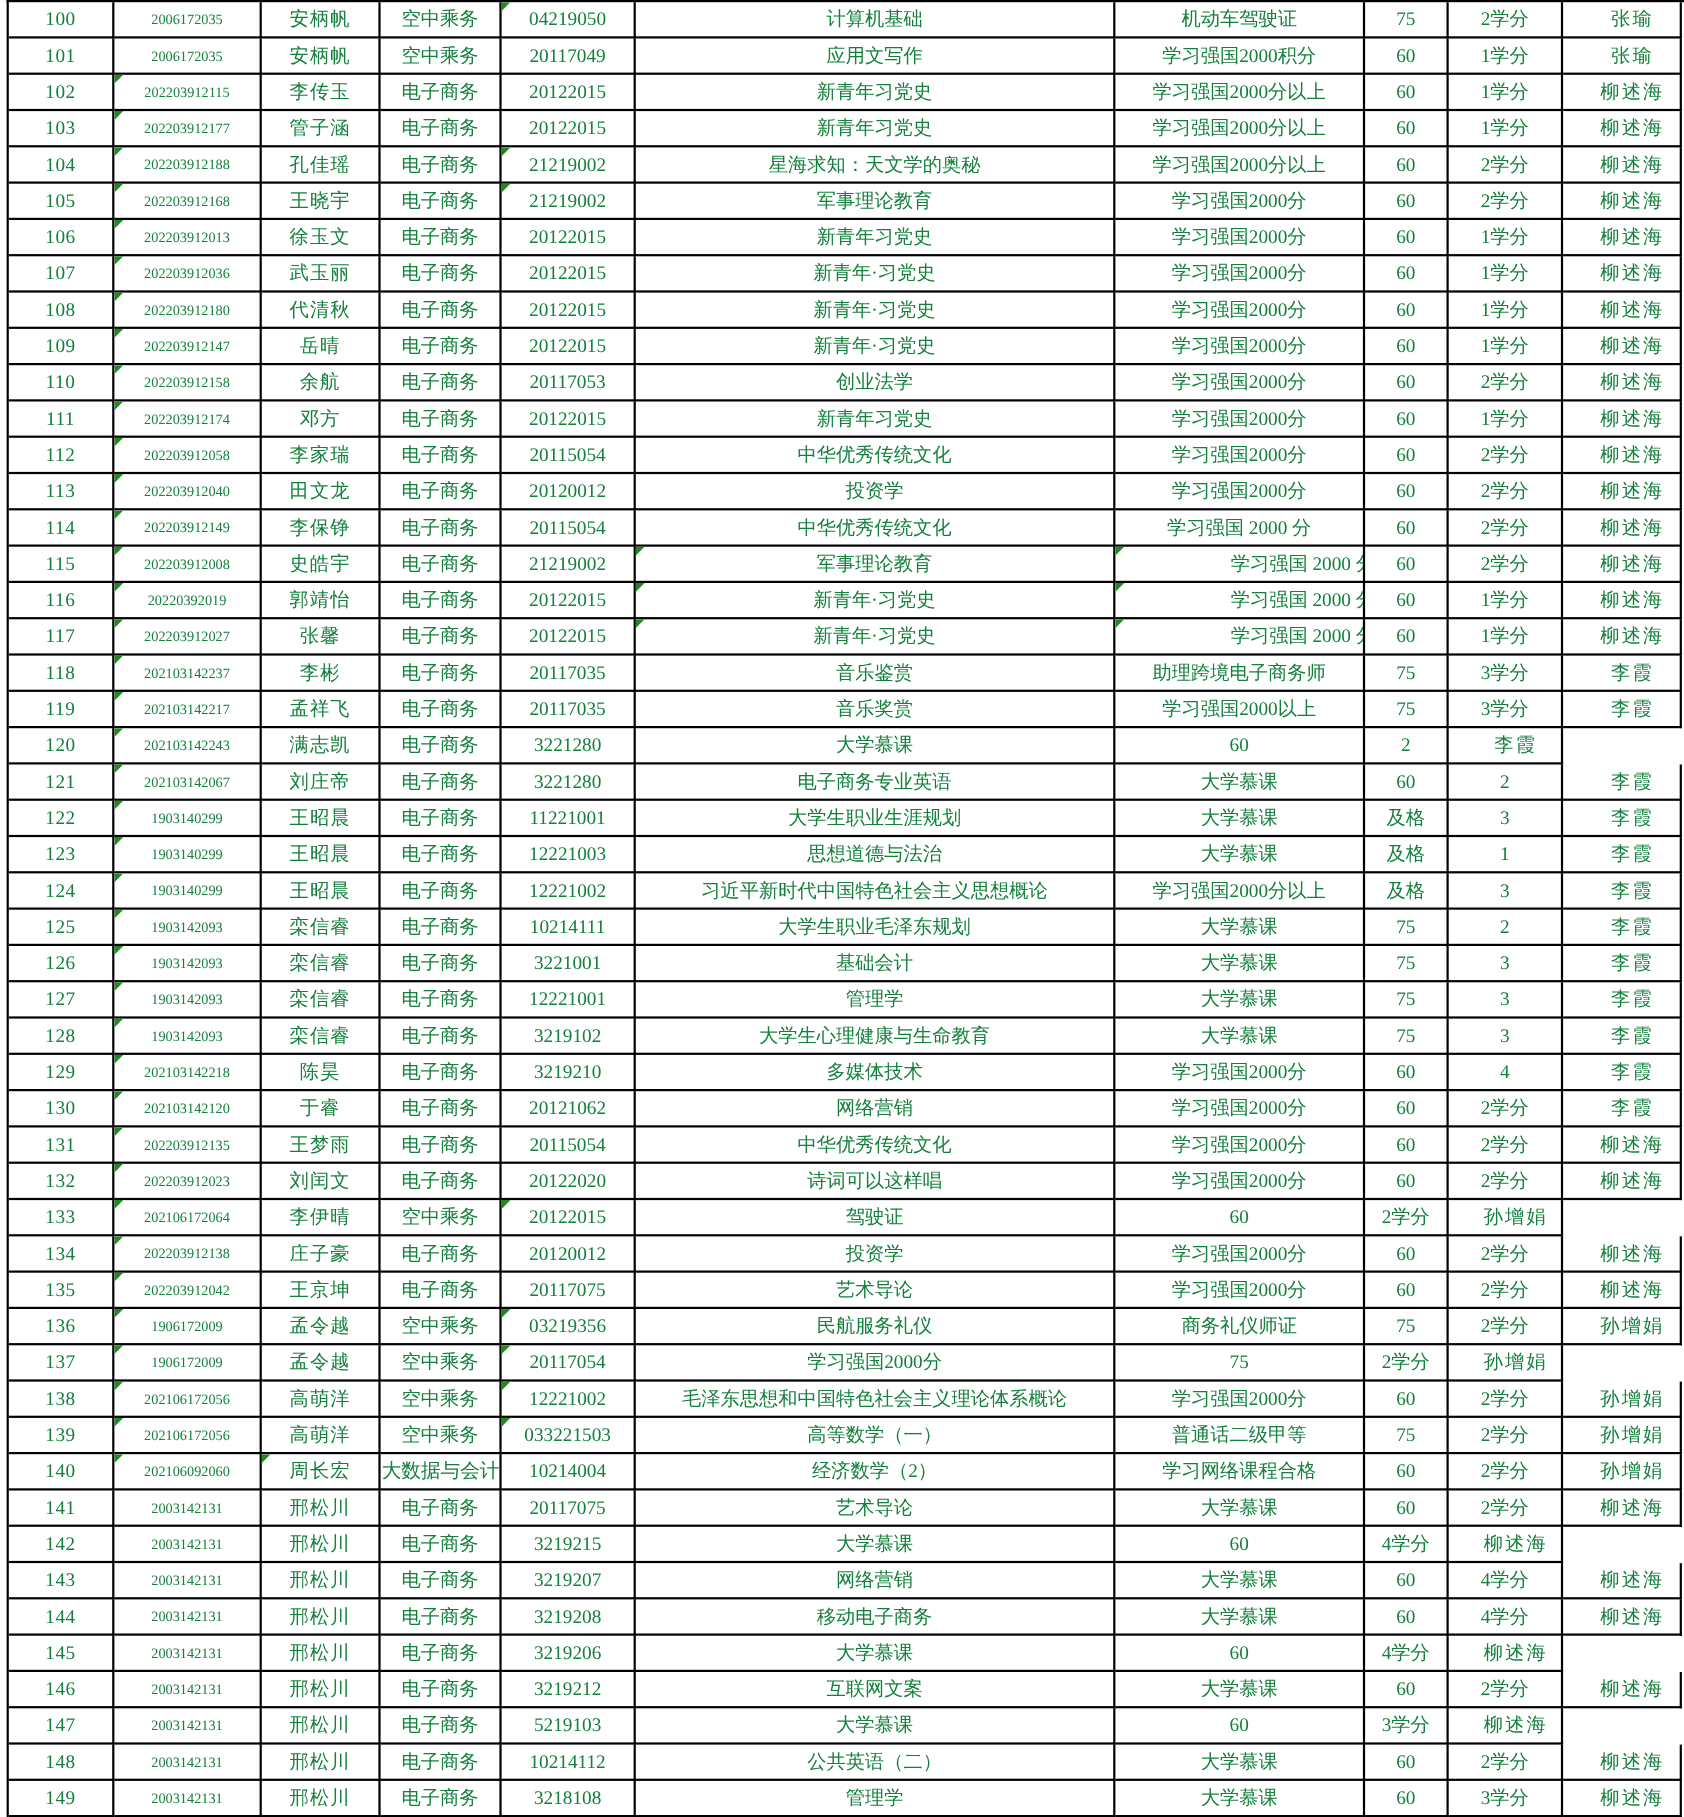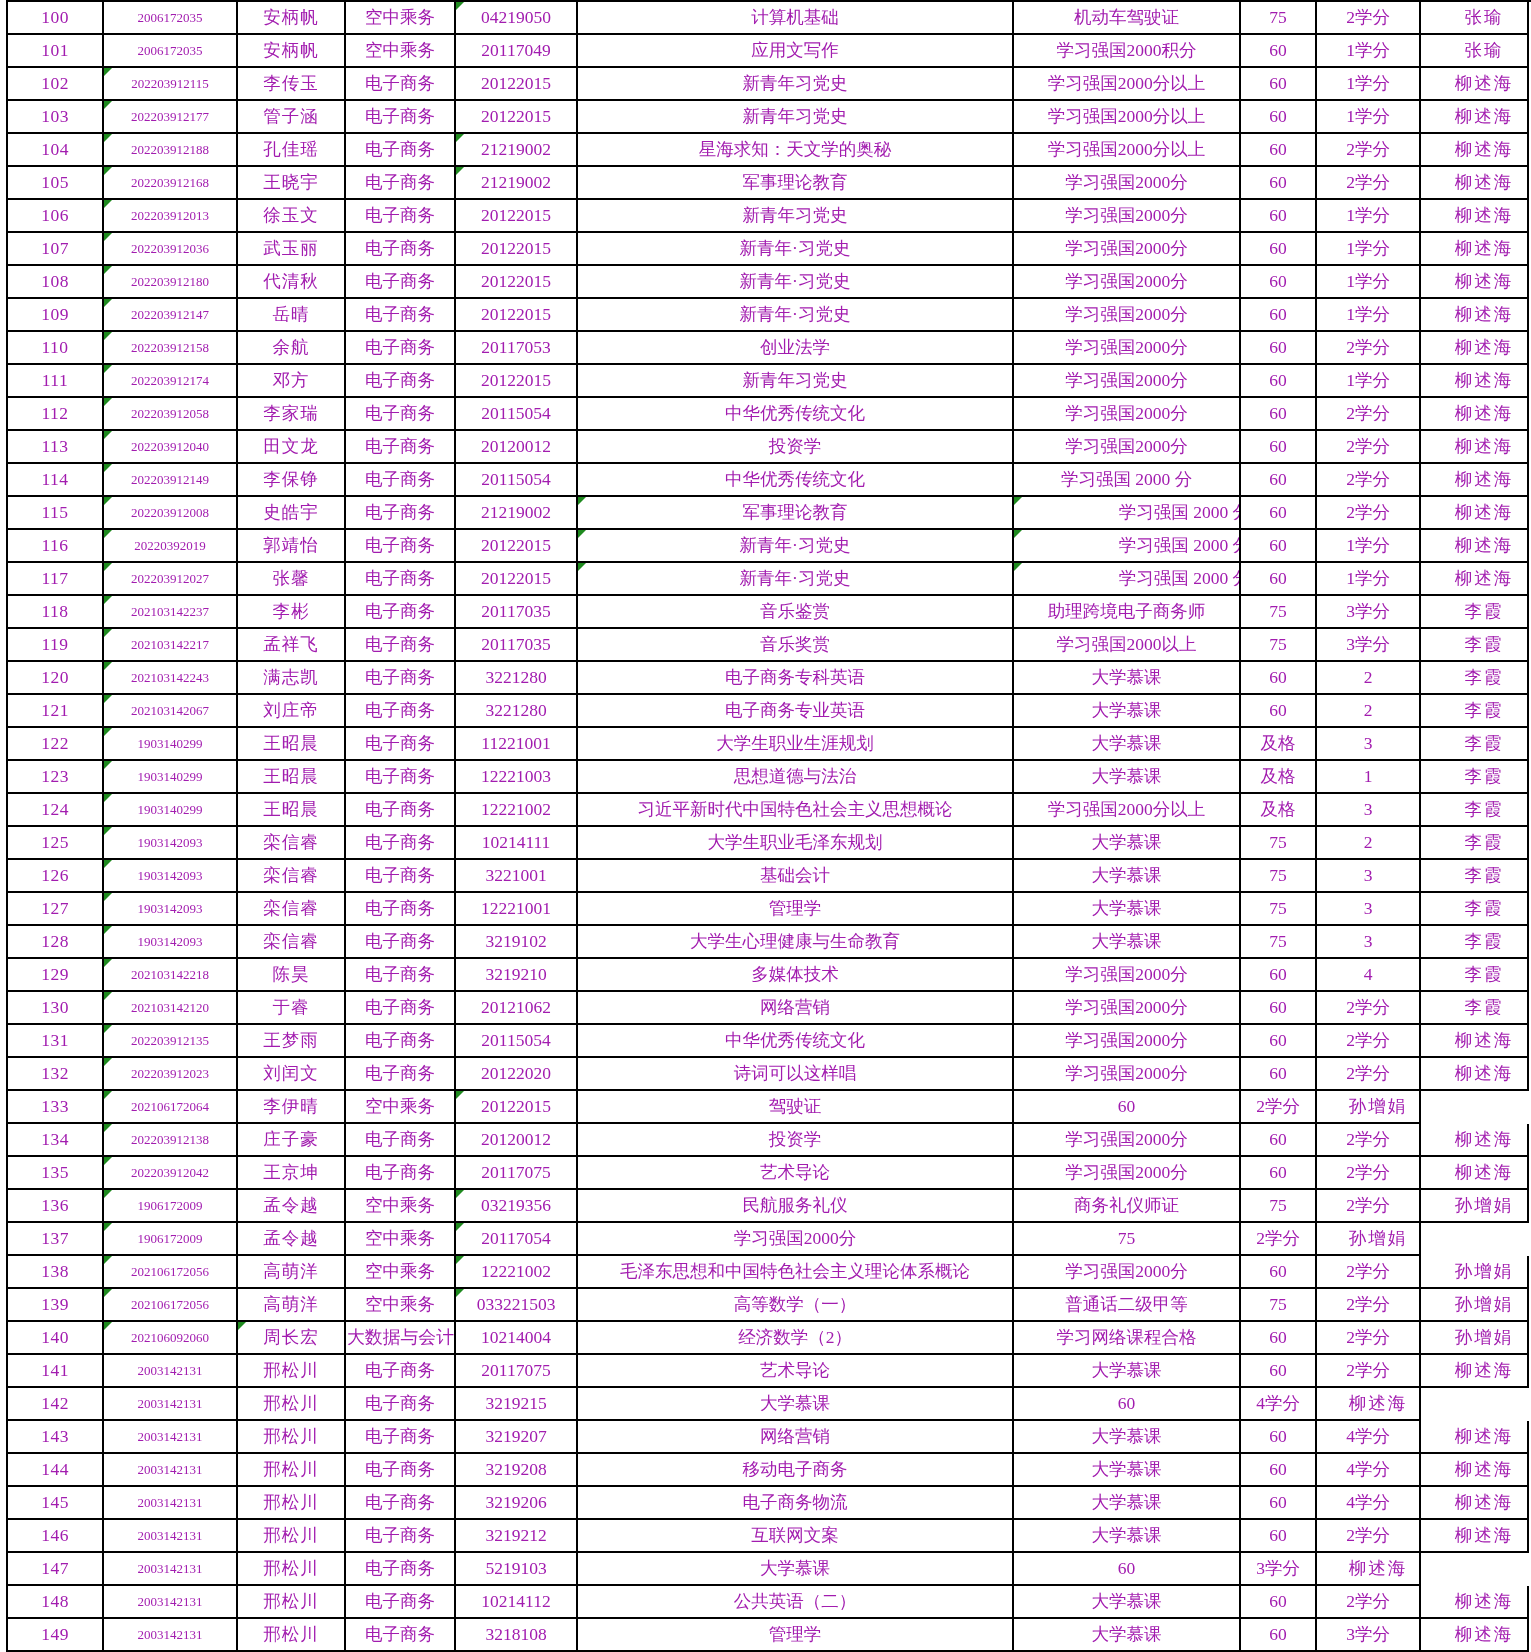--- a/index.html
+++ b/index.html
@@ -1,21 +1,21 @@
 <!DOCTYPE html>
 <html><head>
 <meta charset="utf-8">
 <style>
   html,body{margin:0;padding:0;background:#ffffff;}
   .sheet{
     position:relative;
     width:1531px;height:1652px;
     background:#ffffff;
     font-family:"Liberation Serif","DejaVu Serif",serif;
-    color:#a21caf;
+    color:#15803d;
     overflow:hidden;
   }
   .grid{
     position:absolute;left:6px;top:0;
     border-top:2px solid #000;
     border-left:2px solid #000;
     width:1523px;
   }
   .row{
     display:grid;
@@ -736,23 +736,20 @@
         </div>
     <div class="cell col-name">
           <span class="txt">满志凯</span>
         </div>
     <div class="cell col-major">
           <span class="txt">电子商务</span>
         </div>
     <div class="cell col-code">
           <span class="txt">3221280</span>
         </div>
-    <div class="cell col-course">
-          <span class="txt">电子商务专科英语</span>
-        </div>
     <div class="cell col-basis">
           <span class="txt">大学慕课</span>
         </div>
     <div class="cell col-score">
           <span class="txt">60</span>
         </div>
     <div class="cell col-credit">
           <span class="txt">2</span>
         </div>
     <div class="cell col-teacher">
@@ -1552,23 +1549,20 @@
           <span class="txt">2003142131</span>
         </div>
     <div class="cell col-name">
           <span class="txt">邢松川</span>
         </div>
     <div class="cell col-major">
           <span class="txt">电子商务</span>
         </div>
     <div class="cell col-code">
           <span class="txt">3219206</span>
-        </div>
-    <div class="cell col-course">
-          <span class="txt">电子商务物流</span>
         </div>
     <div class="cell col-basis">
           <span class="txt">大学慕课</span>
         </div>
     <div class="cell col-score">
           <span class="txt">60</span>
         </div>
     <div class="cell col-credit">
           <span class="txt">4学分</span>
         </div>

